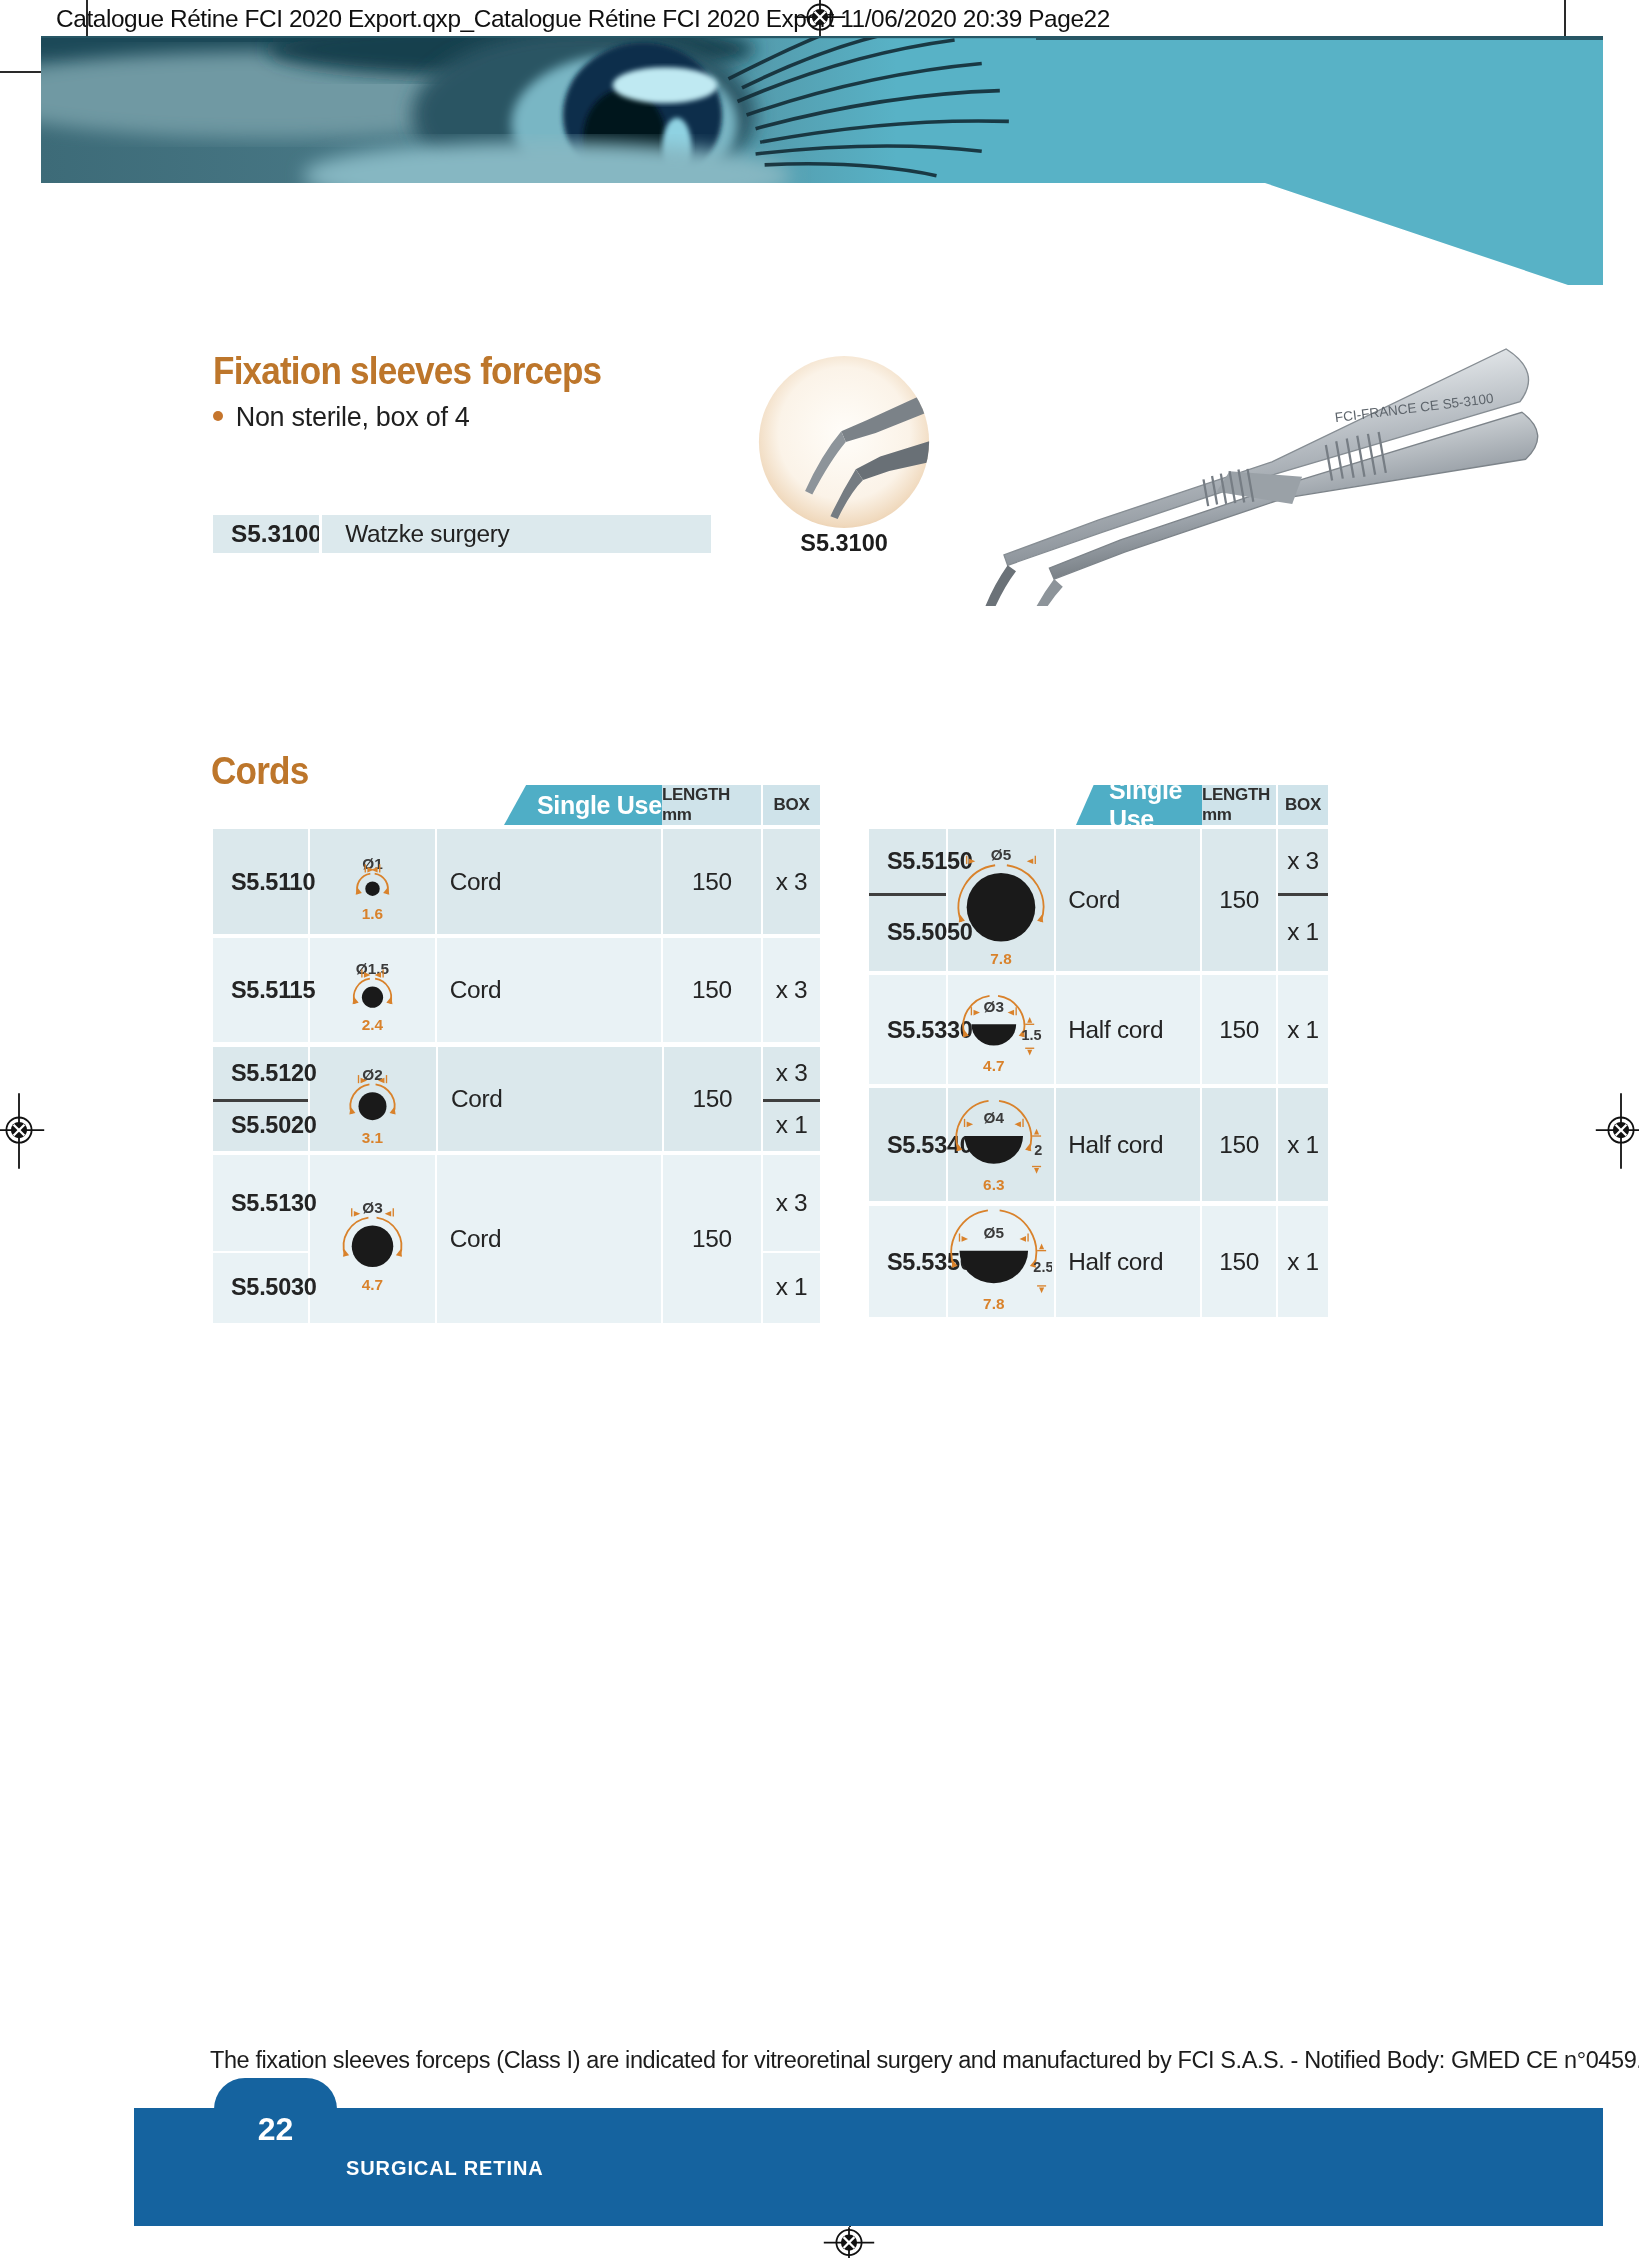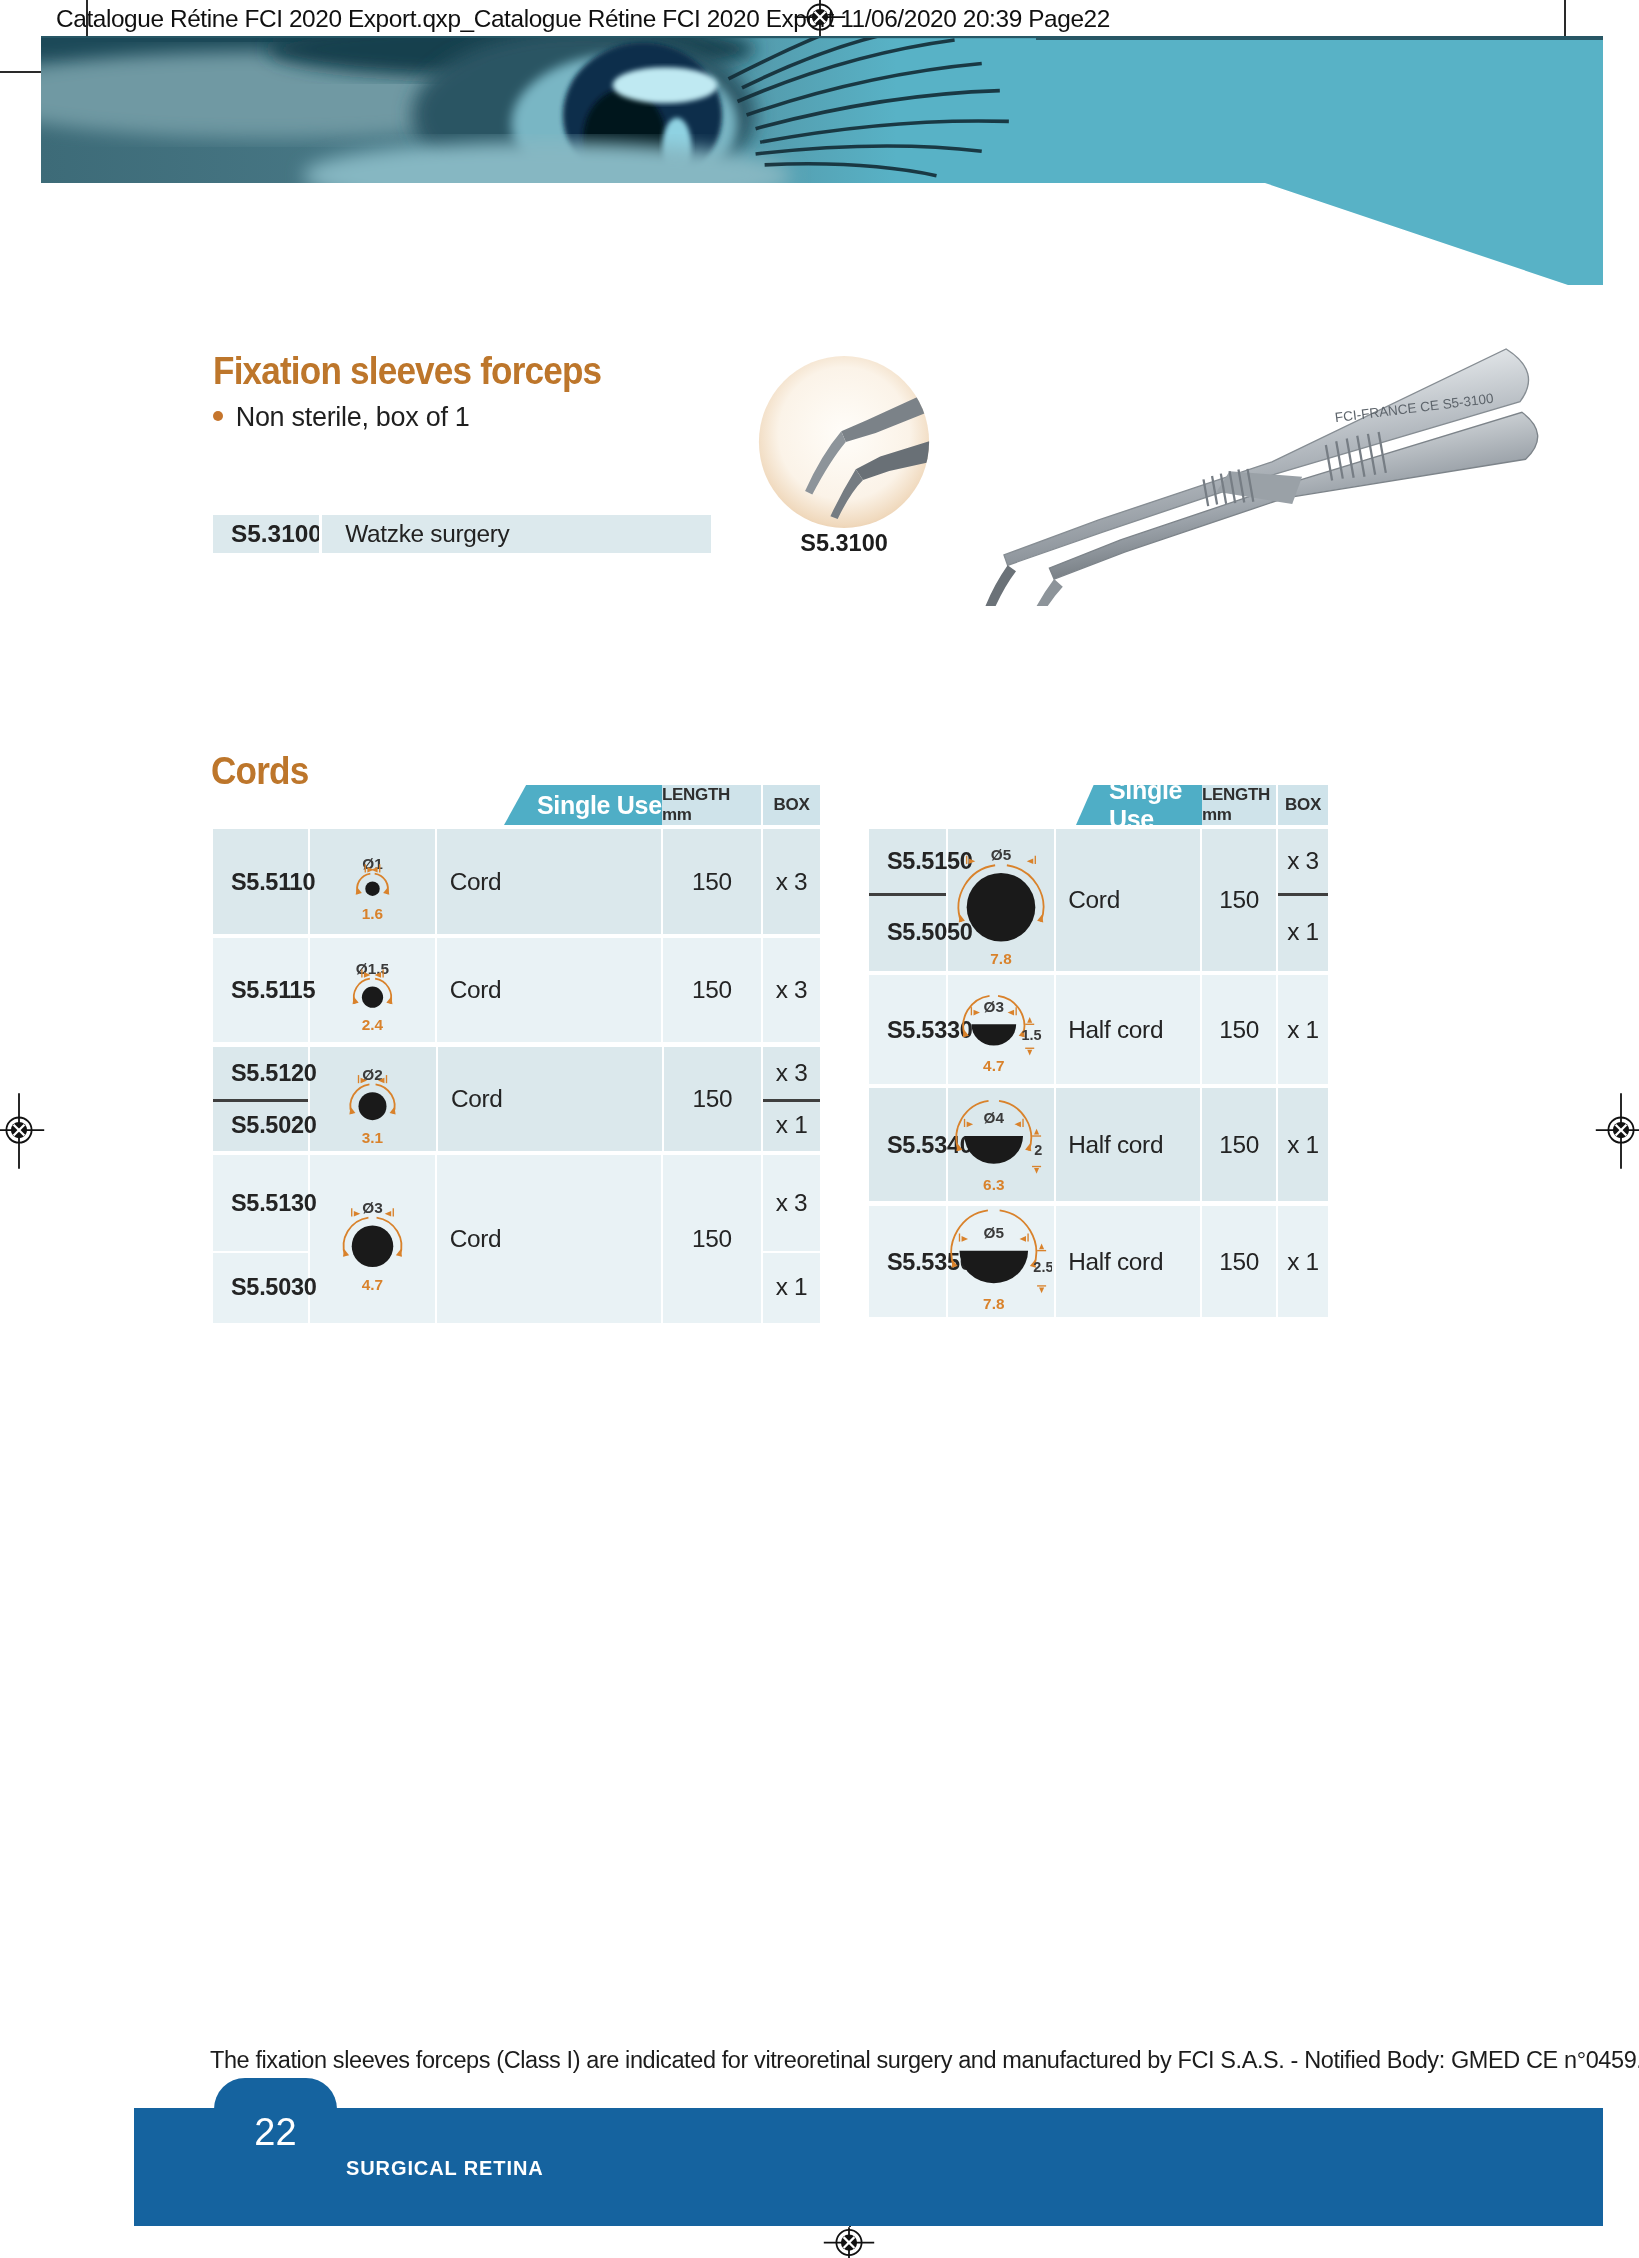--- a/index.html
+++ b/index.html
@@ -43,21 +43,21 @@
   .namecell span{padding-left:12.7px;}
   .lencell{display:flex;align-items:center;justify-content:center;}
   .boxcell .bx{position:absolute;width:100%;text-align:center;transform:translateY(-50%);}
   .splitline{position:absolute;left:0;width:100%;height:2.7px;}
   .splitline.darkline{background:#3f3f3f;}
   .splitline.lightline{background:#ffffff;}
   
   #disclaimer{left:210px;top:2047px;font-size:23.5px;color:#1c1c1c;letter-spacing:-0.4px;white-space:nowrap;}
   #footer-bar{left:134px;top:2108px;width:1469px;height:118px;background:#15639f;}
   #footer-bump{left:214px;top:2078px;width:123px;height:31px;background:#15639f;border-radius:62px 62px 0 0;}
-  #footer-page{left:214px;top:2111px;width:123px;text-align:center;color:#fff;font-weight:normal;font-size:38px;}
+  #footer-page{left:214px;top:2111px;width:123px;text-align:center;color:#fff;font-weight:bold;font-size:32px;}
   #footer-left{left:346px;top:2128px;color:#fff;font-size:20px;letter-spacing:0.9px;font-weight:bold;margin-top:29px;}
   #footer-right{left:0;top:2128px;width:1556px;text-align:right;color:#fff;font-size:20px;letter-spacing:0.9px;font-weight:bold;}
 </style>
 </head>
 <body>
 
 <div id="page">
 
   <div class="abs" id="print-header">Catalogue Rétine FCI 2020 Export.qxp_Catalogue Rétine FCI 2020 Export  11/06/2020  20:39  Page22</div>
 
@@ -138,21 +138,21 @@
         <path d="M790,128 Q930,112 1040,125"></path>
           <path d="M775,55 Q870,8 950,-8"></path>
         <path d="M760,45 Q840,4 900,-18"></path>
           <path d="M800,140 Q910,135 990,152"></path>
       </g>
     </svg>
   </div>
 
   <div class="abs h-orange" style="left:213px;top:349px;">Fixation sleeves forceps</div>
   <div class="abs" id="bullet-line">
-    <span class="dot"></span><span>Non sterile, box of 1</span>
+    <span class="dot"></span><span>Non sterile, box of 4</span>
   </div>
 
   <div class="abs" id="watzke-row">
     <div class="code">S5.3100</div>
     <div class="vdiv"></div>
     <div class="name">Watzke surgery</div>
   </div>
 
   <svg class="abs" style="left:758px;top:355px;" width="172" height="174" viewBox="0 0 190 192">
     <defs>

